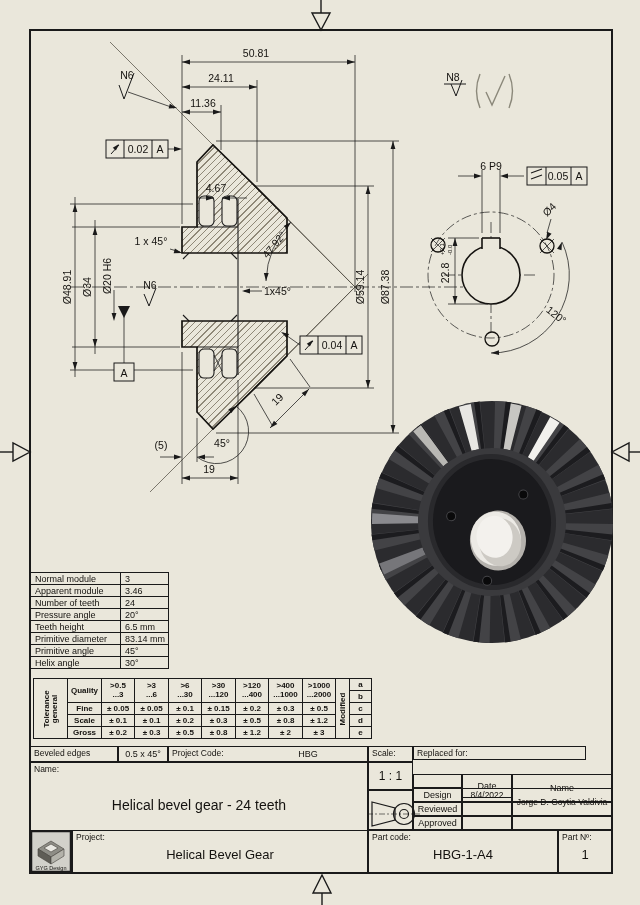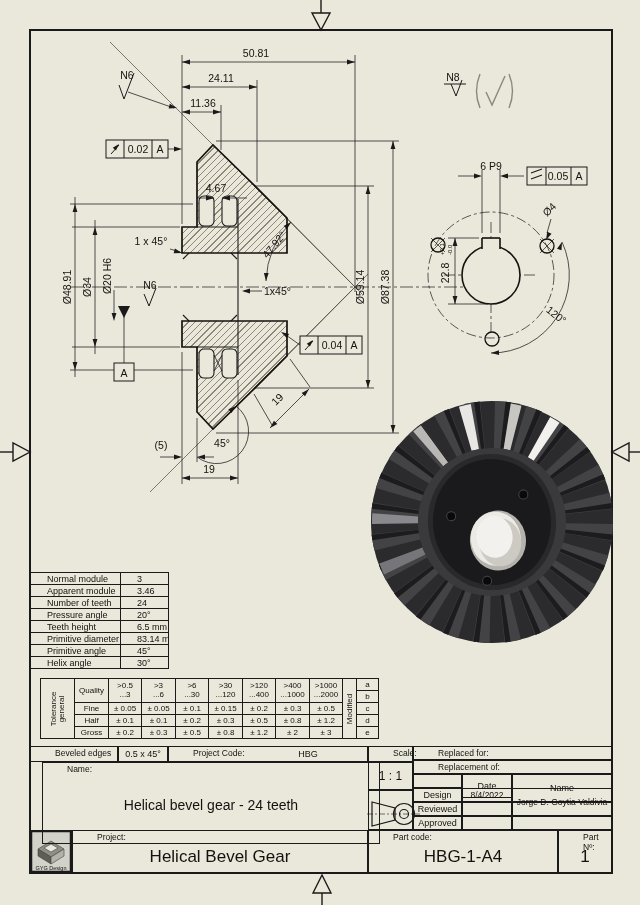--- a/index.html
+++ b/index.html
@@ -7,34 +7,34 @@
   #sheet{position:relative;width:640px;height:905px;background:#eae7db;overflow:hidden;}
   .hatch{position:absolute;background:repeating-linear-gradient(135deg,#8f8878 0px,#8f8878 0.9px,transparent 0.9px,transparent 4.8px);}
   #hatch-top{left:182px;top:145px;width:105px;height:108px;
     clip-path:polygon(0px 108px,0px 82px,15px 82px,15px 17px,31px 0px,70px 38px,105px 73px,105px 108px);}
   #hatch-bot{left:182px;top:321px;width:105px;height:108px;
     clip-path:polygon(0px 0px,105px 0px,105px 35px,70px 70px,31px 108px,15px 91px,15px 26px,0px 26px);}
   svg{position:absolute;left:0;top:0;}
   svg text{font-family:"Liberation Sans",sans-serif;fill:#14120f;font-size:10.5px;}
   svg text.small{font-size:6px;}
   table{border-collapse:collapse;position:absolute;background:transparent;table-layout:fixed;}
-  td{border:1px solid #1a1a1a;padding:0 16px;font-size:9px;color:#14120f;overflow:hidden;white-space:nowrap;}
+  td{border:1px solid #1a1a1a;padding:0 4px;font-size:9px;color:#14120f;overflow:hidden;white-space:nowrap;}
   #gear-table{left:30px;top:572px;width:138px;}
   #gear-table td{height:11px;}
-  #tol-table{left:40px;top:678px;width:338px;}
+  #tol-table{left:33px;top:678px;width:338px;font-weight:bold;}
   #tol-table td{font-size:8px;text-align:center;padding:0 1px;height:11px;position:relative;}
   #tol-table td.pre{white-space:pre-line;line-height:1.05;}
   .rot{position:absolute;left:50%;top:50%;transform:translate(-50%,-50%) rotate(-90deg);white-space:pre-line;font-size:8px;line-height:1.05;text-align:center;width:60px;}
   #titleblock{position:absolute;left:30px;top:746px;width:582px;height:127px;}
   .cell{position:absolute;border:1px solid #1a1a1a;box-sizing:border-box;font-size:9px;color:#14120f;}
-  .cell .lab{position:absolute;left:3px;top:1px;font-size:8.5px;margin-left:21px;}
+  .cell .lab{position:absolute;left:3px;top:1px;font-size:8.5px;}
   .cell .cv{position:absolute;left:0;right:0;text-align:center;}
   .mid{top:50%;transform:translateY(-50%);}
   .big{font-size:14px;}
-  .med{font-size:17px;}
+  .med{font-size:13px;}
 </style>
 </head>
 <body>
 
 <div id="sheet">
 
   <div class="hatch" id="hatch-top"></div>
   <div class="hatch" id="hatch-bot"></div>
 
   <svg width="640" height="905" viewBox="0 0 640 905">
@@ -460,21 +460,21 @@
       <td>± 0.05</td>
       <td>± 0.05</td>
       <td>± 0.1</td>
       <td>± 0.15</td>
       <td>± 0.2</td>
       <td>± 0.3</td>
       <td>± 0.5</td>
       <td>c</td>
     </tr>
     <tr>
-      <td>Half</td>
+      <td>Scale</td>
       <td>± 0.1</td>
       <td>± 0.1</td>
       <td>± 0.2</td>
       <td>± 0.3</td>
       <td>± 0.5</td>
       <td>± 0.8</td>
       <td>± 1.2</td>
       <td>d</td>
     </tr>
     <tr>
@@ -495,36 +495,33 @@
     <div class="cell" style="left:0;top:0;width:88px;height:16px">
         <span class="lab">Beveled edges</span>
       </div>
     <div class="cell" style="left:88px;top:0;width:50px;height:16px">
         <div class="cv mid">0.5 x 45°</div>
       </div>
     <div class="cell" style="left:138px;top:0;width:200px;height:16px">
       <span class="lab">Project Code:</span>
       <div class="cv mid" style="left:80px">HBG</div>
     </div>
-    <div class="cell" style="left:12px;top:16px;width:338px;height:82px">
+    <div class="cell" style="left:0;top:16px;width:338px;height:111px">
       <span class="lab">Name:</span>
       <div class="cv big" style="top:34px">Helical bevel gear - 24 teeth</div>
     </div>
     <div class="cell" style="left:338px;top:0;width:45px;height:16px">
         <span class="lab">Scale:</span>
       </div>
     <div class="cell" style="left:338px;top:16px;width:45px;height:28px">
         <div class="cv mid" style="font-size:12px">1 : 1</div>
       </div>
     <div class="cell" style="left:338px;top:44px;width:45px;height:40px"></div>
-    <div class="cell" style="left:383px;top:0;width:199px;height:14px">
+    <div class="cell" style="left:383px;top:0;width:173px;height:14px">
         <span class="lab">Replaced for:</span>
-      </div>
-    <div class="cell" style="left:383px;top:14px;width:199px;height:14px">
-        <span class="lab">Replacement of:</span>
       </div>
     <div class="cell" style="left:383px;top:28px;width:49px;height:14px"></div>
     <div class="cell" style="left:432px;top:28px;width:50px;height:24px">
         <div class="cv mid">Date</div>
       </div>
     <div class="cell" style="left:482px;top:28px;width:100px;height:28px">
         <div class="cv mid">Name</div>
       </div>
     <div class="cell" style="left:383px;top:42px;width:49px;height:14px">
         <div class="cv mid">Design</div>

